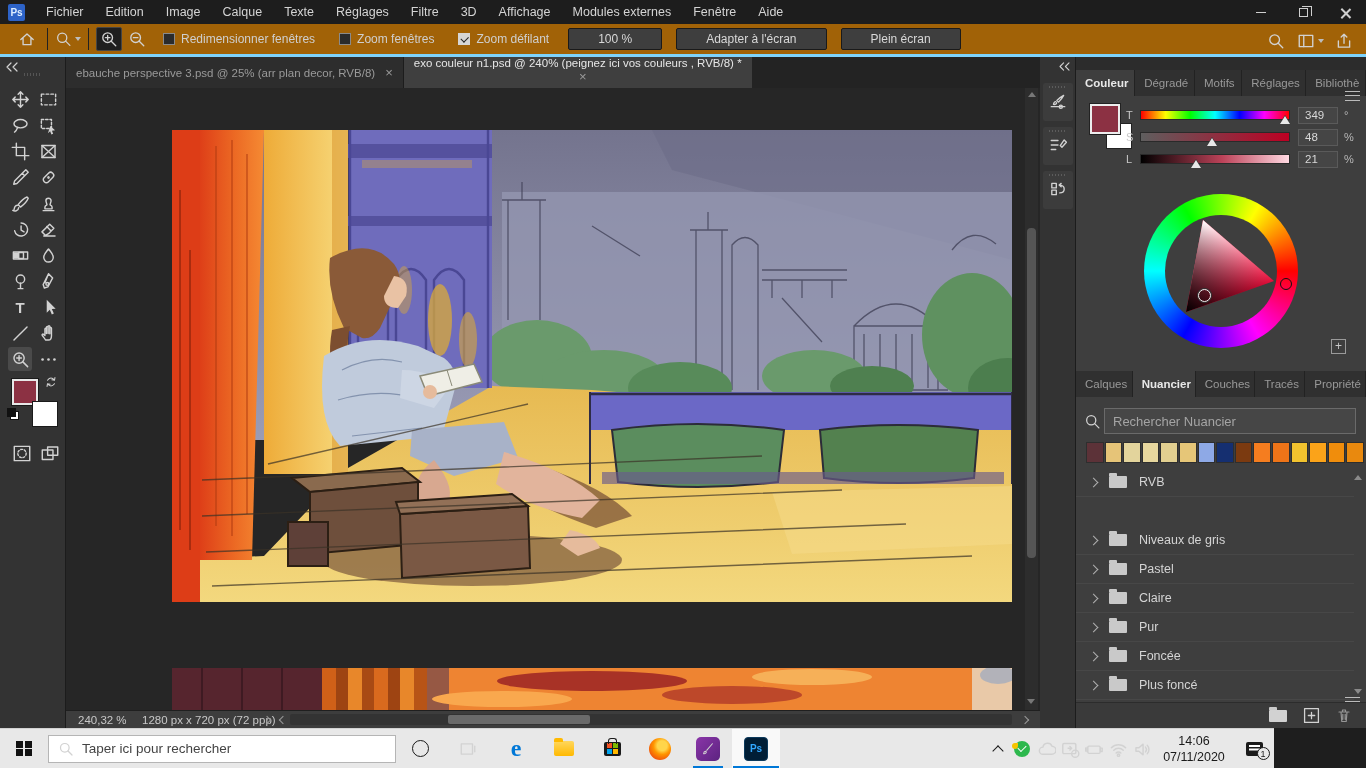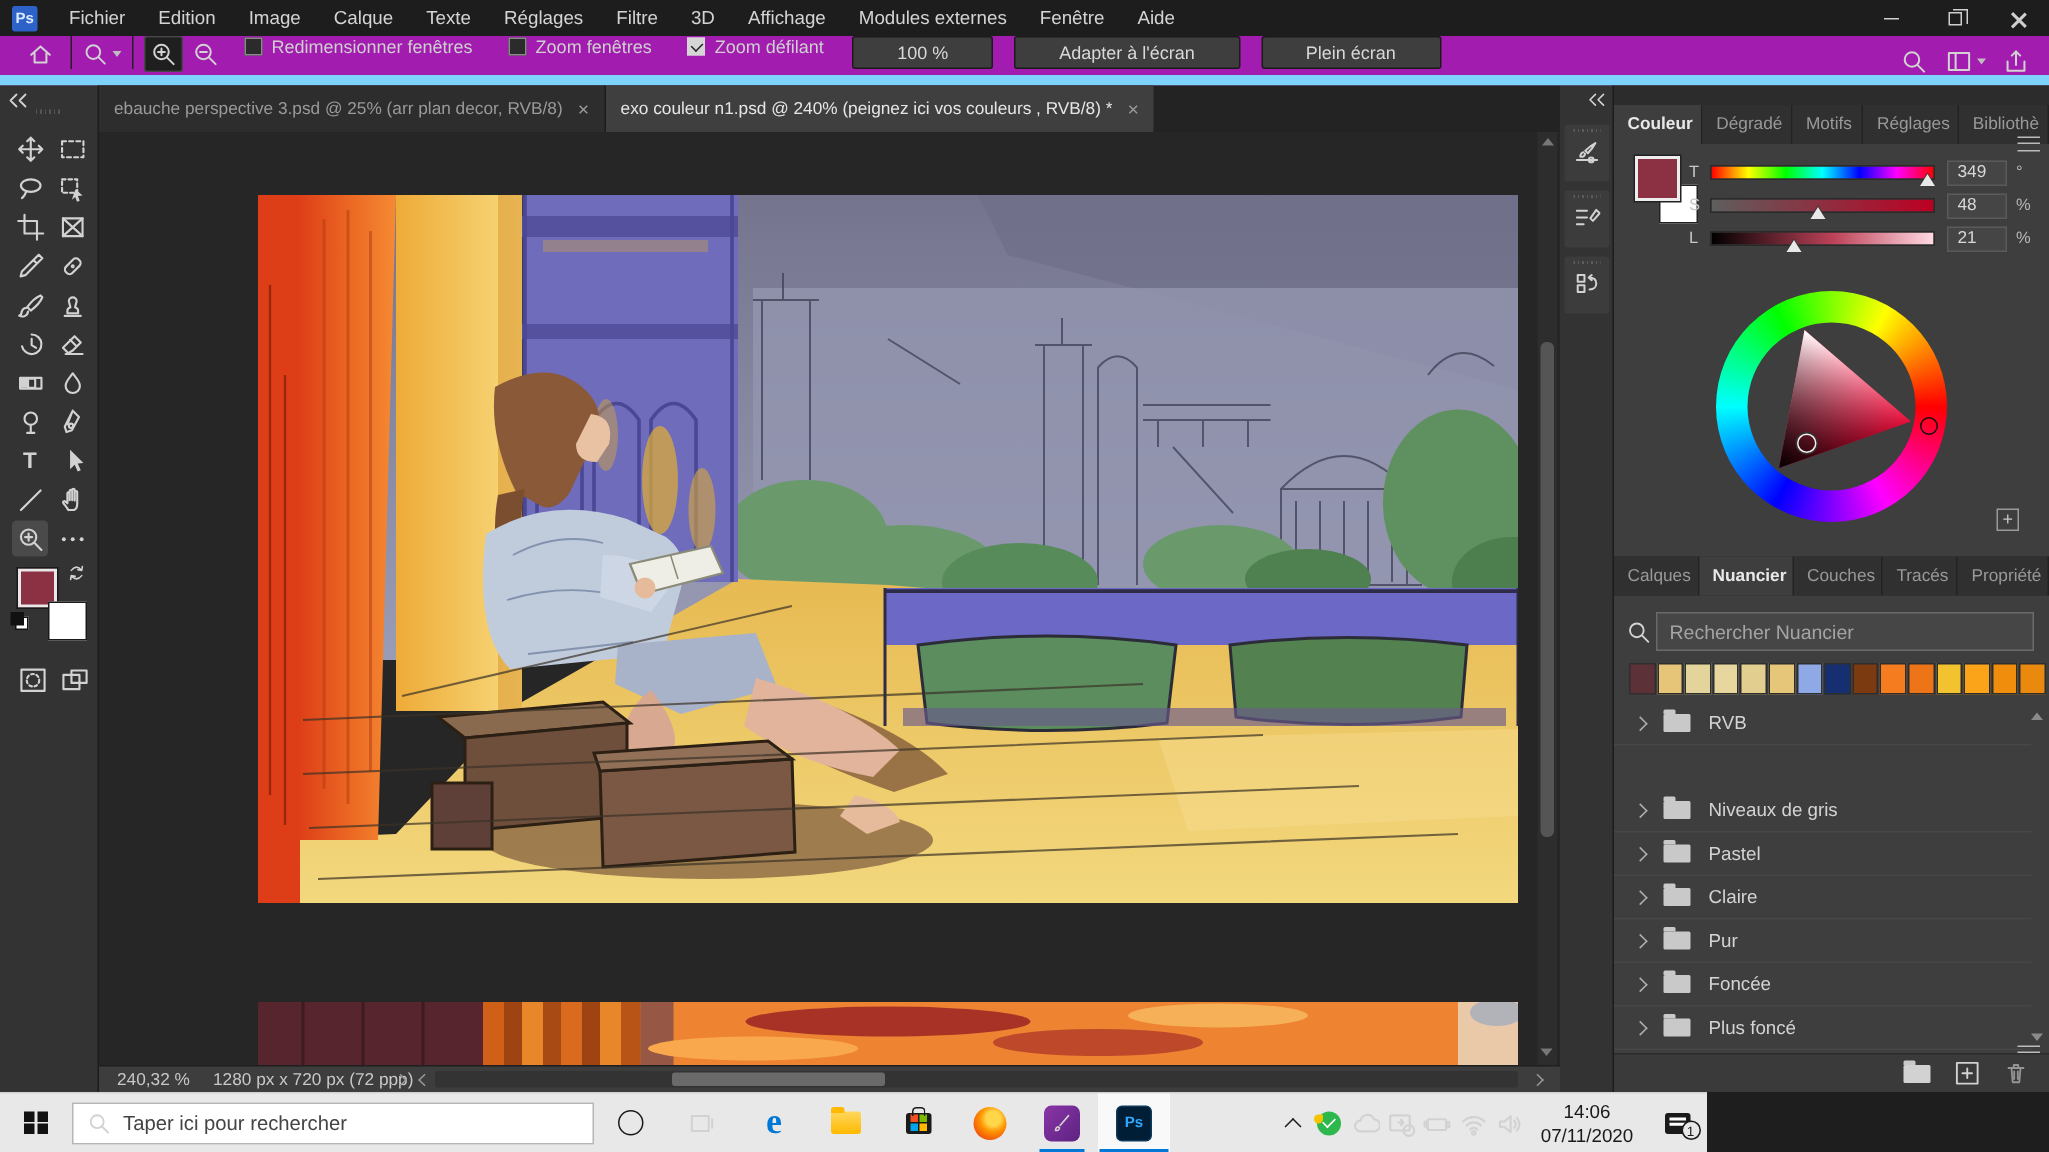--- a/index.html
+++ b/index.html
@@ -23,22 +23,22 @@
   .min-glyph { width:10px; height:1px; background:#cfcfcf; }
   .rest-glyph { width:9px; height:9px; border:1px solid #cfcfcf; position:relative; }
   .rest-glyph:before { content:""; position:absolute; left:2px; top:-3px; width:9px; height:9px;
                        border:1px solid #cfcfcf; border-left:none; border-bottom:none; }
   .close-glyph { position:relative; width:11px; height:11px; }
   .close-glyph:before,.close-glyph:after { content:""; position:absolute; left:5px; top:0;
        width:1.5px; height:13px; background:#cfcfcf; }
   .close-glyph:before { transform:rotate(45deg);} .close-glyph:after { transform:rotate(-45deg);}
 
   
-  #optionsbar { position:absolute; left:0; top:24px; width:1366px; height:33px; background:#a21caf;
-                border-bottom:7px solid #7dd3fc; display:flex; align-items:flex-start; color:#cfcfcf;
+  #optionsbar { position:absolute; left:0; top:24px; width:1366px; height:33px; background:#a16207;
+                border-bottom:3px solid #7dd3fc; display:flex; align-items:center; color:#cfcfcf;
                 font-size:12px; }
   .ob-sep { width:1px; height:22px; background:#222; margin:0 6px; }
   .ob-btn { border:1px solid #1a1a1a; background:#3e3e3e; color:#d8d8d8; font-size:12px;
             border-radius:2px; padding:3px 29px; margin:0 7px; white-space:nowrap; }
   .ob-tool { width:26px; height:24px; display:flex; align-items:center; justify-content:center;
              border-radius:2px; margin:0 1px; }
   .ob-tool.pressed { background:#1f1f1f; border:1px solid #454545; }
   .cb-row { display:flex; align-items:center; margin:0 12px; white-space:nowrap; }
   .cbx { width:12px; height:12px; border:1px solid #8a8a8a; background:#2b2b2b; margin-right:6px; }
   .cbx.checked { background:#d6d6d6; border-color:#d6d6d6; position:relative; }
@@ -61,21 +61,21 @@
   .bgchip { position:absolute; left:32px; top:344px; width:26px; height:26px; border:1px solid #1a1a1a;
             background:#ffffff; }
 
   
   #docbar { position:absolute; left:66px; top:57px; width:974px; height:31px; background:#232323;
             display:flex; align-items:flex-end; }
   .doctab { height:31px; display:flex; align-items:center; padding:0 10px; font-size:11.5px;
             white-space:nowrap; }
   .doctab .x { margin-left:10px; color:#9a9a9a; font-size:13px; }
   .doctab.inactive { background:#2d2d2d; color:#9a9a9a; border-right:1px solid #1c1c1c; }
-  .doctab.active { background:#3f3f3f; color:#e6e6e6; }
+  .doctab.active { background:#3f3f3f; color:#e6e6e6;flex-direction:column; }
 
   
   #canvasarea { position:absolute; left:66px; top:88px; width:974px; height:622px; background:#262626; }
   #painting { position:absolute; left:106px; top:42px; width:840px; height:472px; }
   #strip { position:absolute; left:106px; top:580px; width:840px; height:42px; }
   #vscroll { position:absolute; right:2px; top:0; width:13px; height:622px; background:#2d2d2d; }
   #vthumb { position:absolute; left:2px; top:140px; width:9px; height:330px; background:#555; border-radius:4px; }
   .arr-up { width:0;height:0;border-left:4px solid transparent;border-right:4px solid transparent;
             border-bottom:5px solid #777; margin:4px auto; }
   .arr-dn { width:0;height:0;border-left:4px solid transparent;border-right:4px solid transparent;
@@ -140,21 +140,21 @@
       transform:rotate(45deg); margin:0 12px 0 14px; flex:none; }
   .folder-ic { width:18px; height:12px; background:#c9c9c9; border-radius:1px; position:relative;
       margin-right:12px; flex:none; }
   .folder-ic:before { content:""; position:absolute; left:0; top:-3px; width:8px; height:3px;
       background:#c9c9c9; border-radius:1px 1px 0 0; }
   #swfooter { position:absolute; left:0; top:645px; width:290px; height:26px; background:#3a3a3a;
       border-top:1px solid #2c2c2c; display:flex; align-items:center; justify-content:flex-end;
       gap:16px; padding-right:14px; }
 
   
-  #taskbar { position:absolute; left:0; top:728px; width:1138px; height:40px; background:#e8e8e8;
+  #taskbar { position:absolute; left:0; top:728px; width:1274px; height:40px; background:#e8e8e8;
              border-top:1px solid #d2d2d2; display:flex; align-items:center; }
   .tb-slot { width:48px; height:40px; display:flex; align-items:center; justify-content:center;
              position:relative; flex:none; }
   .tb-underline { position:absolute; bottom:0; left:9px; width:30px; height:3px; }
   .tb-slot.activeapp { background:#f9f9f9; }
   .tb-slot.activeapp .tb-underline { left:1px; width:46px; }
   #tbsearch { width:348px; height:28px; background:#fff; border:1px solid #b5b5b5; display:flex;
               align-items:center; padding:0 9px; flex:none; }
   #tbsearch input { border:none; outline:none; font-size:13.5px; color:#333; width:280px;
                     font-family:"Liberation Sans",sans-serif; background:transparent; }

